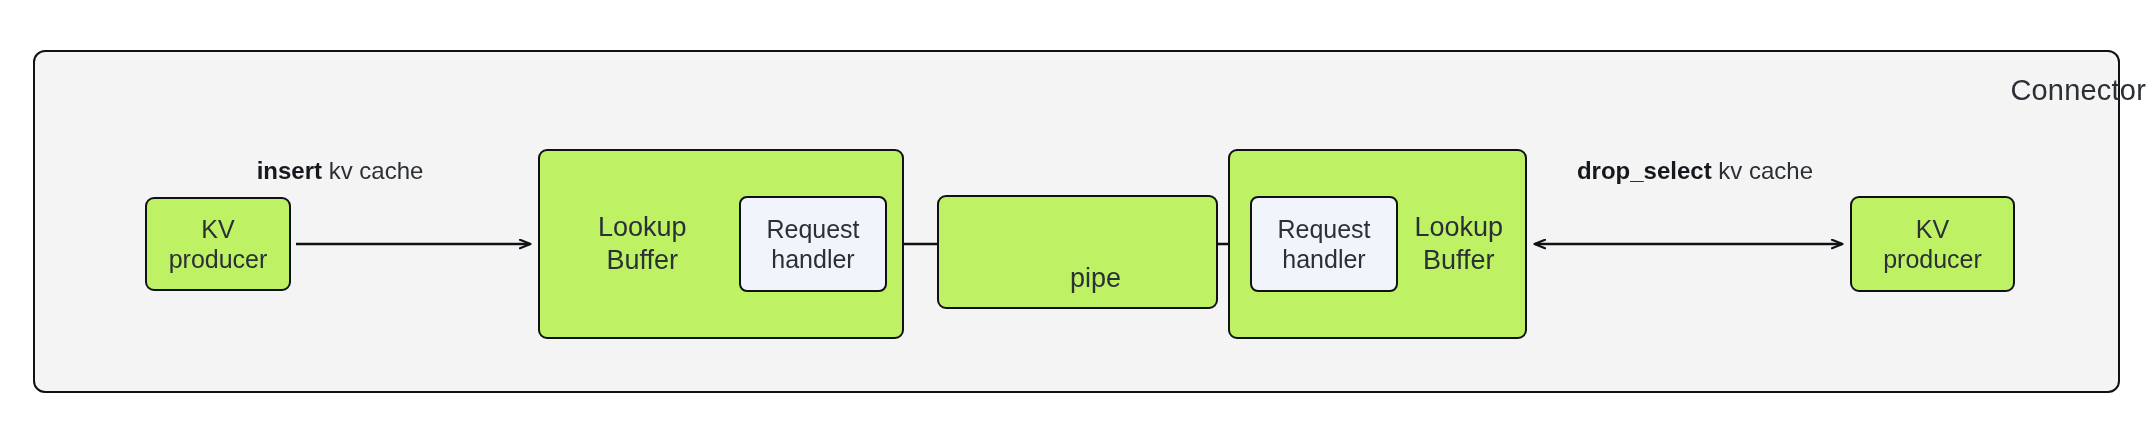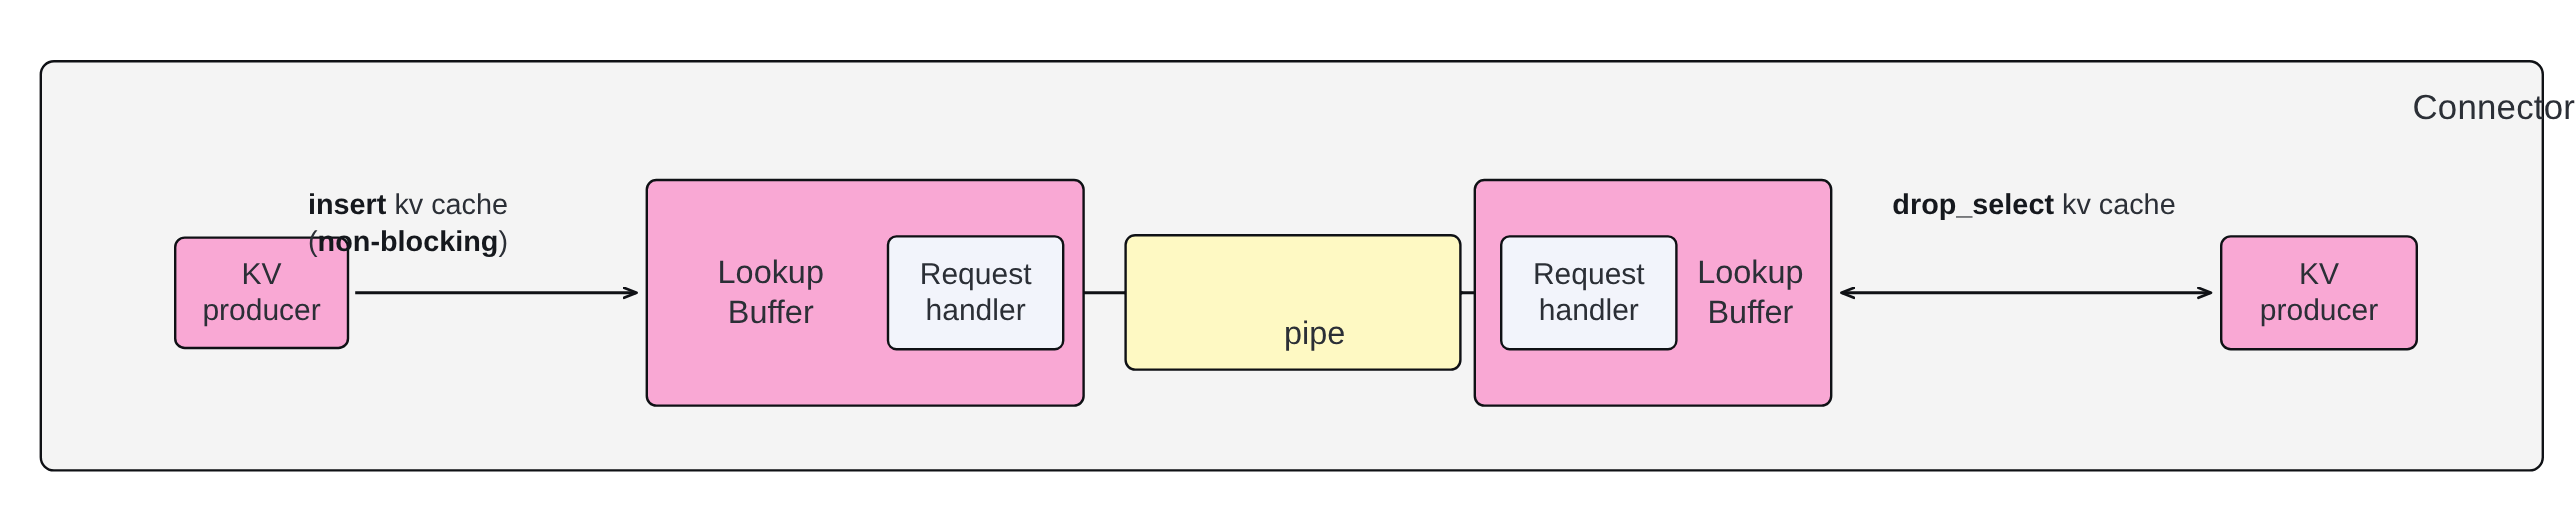--- a/index.html
+++ b/index.html
@@ -33,33 +33,33 @@
     left: 0;
     top: 74px;
     width: 2146px;
     text-align: right;
     font-size: 29px;
     color: #2b2f36;
     letter-spacing: 0.2px;
   }
   .node {
     position: absolute;
-    background: #f9a8d4;
+    background: #bef264;
     border: 2.5px solid #0f1115;
     border-radius: 9px;
     box-sizing: border-box;
     display: flex;
     align-items: center;
     justify-content: center;
     color: #2b2f36;
     text-align: center;
     line-height: 1.22;
   }
   .node.green {
-    background: #fef9c3;
+    background: #bef264;
     padding-left: 36px;
   }
   
   #kv-producer {
     left: 145px;
     top: 197px;
     width: 146px;
     height: 94px;
     font-size: 25px;
   }
@@ -220,20 +220,19 @@
 
   <div class="node" id="kv-consumer">
     <span>
       <span>KV</span><br>
       <span>producer</span>
     </span>
   </div>
 
   <div class="arrow-label" id="label-insert">
     <div><b>insert</b><span> kv cache</span></div>
-    <div><span>(</span><b>non-blocking</b><span>)</span></div>
   </div>
 
   <div class="arrow-label" id="label-drop">
     <div><b>drop_select</b><span> kv cache</span></div>
   </div>
 
 </div>
 
 </body></html>

